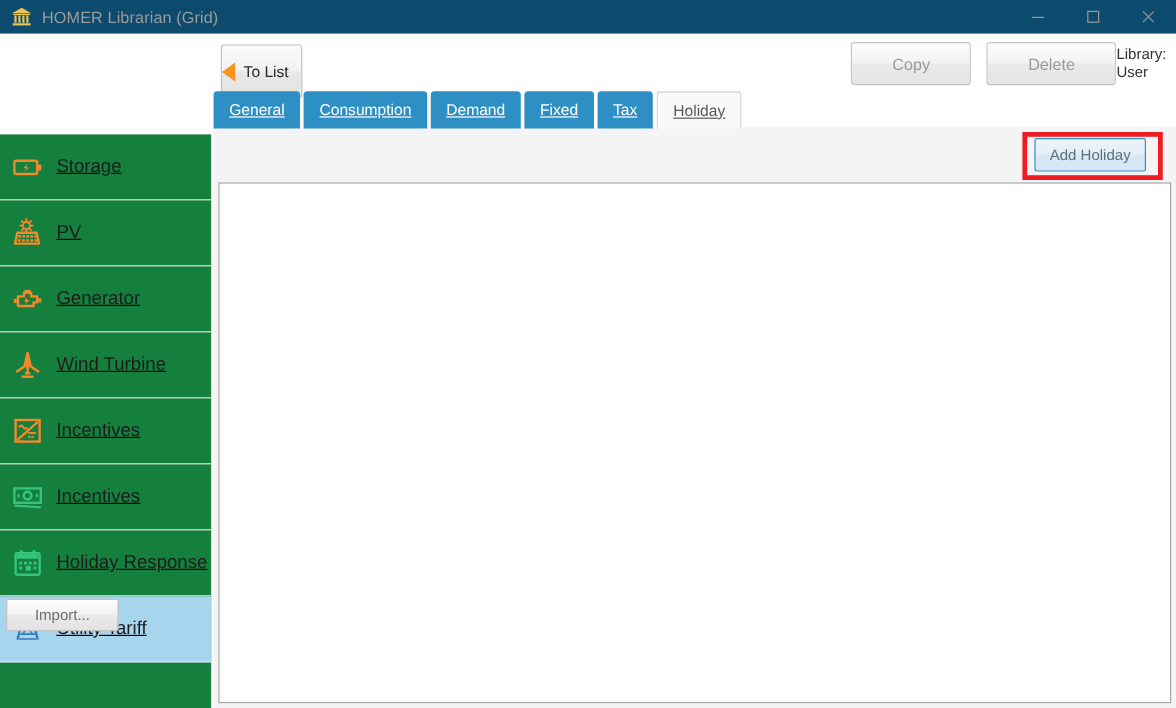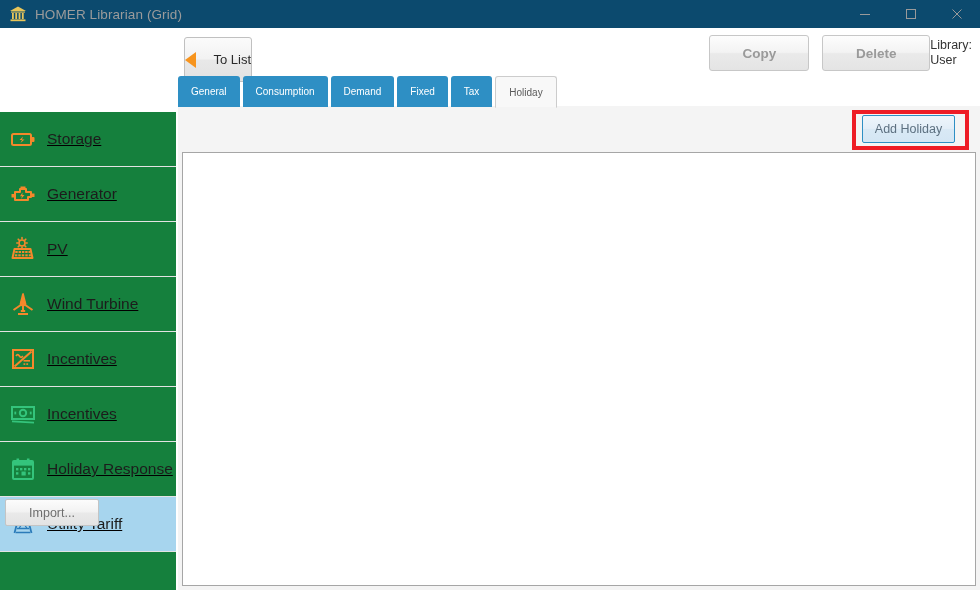--- a/index.html
+++ b/index.html
@@ -79,21 +79,20 @@
     border: 1px solid #c7c7c7;
     border-radius: 3px;
     background: linear-gradient(to bottom, #fdfdfd 0%, #f3f3f3 48%, #eaeaea 52%, #e4e4e4 100%);
     color: #9a9a9a;
     font-size: 13.5px;
     font-family: "Liberation Sans", sans-serif;
     cursor: default;
     display: flex;
     align-items: center;
     justify-content: center;
-    font-weight: bold;
   }
   .btn-copy { width: 100px; }
   .btn-delete { width: 108px; margin-left: 13px; text-align: right; }
   .library-label {
     margin-right: 8px;
     font-size: 12.5px;
     color: #333333;
     line-height: 15px;
     white-space: nowrap;
   }
@@ -103,21 +102,21 @@
     position: absolute;
     left: 184px;
     top: 37px;
     width: 68px;
     height: 45px;
     border: 1px solid #c0c0c0;
     border-radius: 3px;
     background: linear-gradient(to bottom, #fbfbfb 0%, #f2f2f2 48%, #e8e8e8 52%, #e2e2e2 100%);
     display: flex;
     align-items: center;
-    justify-content: space-between;
+    justify-content: flex-start;
     gap: 7px;
     cursor: default;
     padding: 0;
   }
   .tolist-arrow {
     width: 0; height: 0;
     border-top: 8px solid transparent;
     border-bottom: 8px solid transparent;
     border-right: 11px solid #f7941e;
   }
@@ -133,31 +132,32 @@
     top: 76px;
     height: 31px;
     display: flex;
     align-items: flex-end;
     z-index: 4;
   }
   .tab {
     height: 31px;
     background: #2e8fc4;
     color: #ffffff;
-    font-size: 10px;
+    font-size: 13px;
     display: flex;
     align-items: center;
     justify-content: center;
     padding: 10px 13px;
     margin-right: 3px;
     border-top-left-radius: 3px;
     border-top-right-radius: 3px;
     cursor: default;
     box-sizing: border-box;
     white-space: nowrap;
+    text-decoration: underline;
   }
   .tab.active {
     background: #f8f8f8;
     color: #5a5a5a;
     border: 1px solid #cccccc;
     border-bottom: 1px solid #f4f4f4;
     height: 32px;
     margin-bottom: -1px;
   }
 
@@ -348,33 +348,20 @@
 
     <div class="side-item">
       <span class="side-icon">
         <svg width="28" height="28" viewBox="0 0 28 28">
           <rect x="3" y="9" width="19" height="11" rx="1.5" fill="none" stroke="#f4882b" stroke-width="2"></rect>
           <rect x="22.5" y="12" width="3" height="5" rx="1" fill="#f4882b"></rect>
           <path d="M14 11.5 L10.5 15 L13 15 L11.5 18 L15.5 14.5 L13 14.5 Z" fill="#f4882b"></path>
         </svg>
       </span>
       <span class="side-label">Storage</span>
-    </div>
-
-    <div class="side-item">
-      <span class="side-icon">
-        <svg width="28" height="28" viewBox="0 0 28 28">
-          <path d="M6 12 L6 20 L19 20 L19 17 L22 17 L22 12 L17 12 L17 9 L11 9 L11 12 Z" fill="none" stroke="#f4882b" stroke-width="2" stroke-linejoin="round"></path>
-          <rect x="11.5" y="6.5" width="5" height="2" fill="#f4882b"></rect>
-          <rect x="2.5" y="14" width="2.5" height="3.5" fill="#f4882b"></rect>
-          <rect x="23" y="13.5" width="2.5" height="3.5" fill="#f4882b"></rect>
-          <path d="M13.5 12.5 L11 16.3 L13 16.3 L12 19 L15.5 15 L13.4 15 Z" fill="#f4882b"></path>
-        </svg>
-      </span>
-      <span class="side-label">Generator</span>
     </div>
 
     <div class="side-item">
       <span class="side-icon">
         <svg width="28" height="28" viewBox="0 0 28 28">
           <circle cx="13" cy="8" r="3" fill="none" stroke="#f4882b" stroke-width="1.6"></circle>
           <path d="M13 2.5 L13 4 M13 12 L13 13 M7.8 8 L9 8 M17 8 L18.2 8 M9.2 4.2 L10.1 5.1 M16.8 4.2 L15.9 5.1 M9.2 11.8 L10.1 10.9 M16.8 11.8 L15.9 10.9" stroke="#f4882b" stroke-width="1.6" stroke-linecap="round"></path>
           <path d="M5.5 14 L21.5 14 L23.5 23 L3.5 23 Z" fill="none" stroke="#f4882b" stroke-width="2" stroke-linejoin="round"></path>
           <g fill="#f4882b">
             <rect x="6.3" y="16" width="2.4" height="2"></rect>
@@ -389,20 +376,33 @@
             <rect x="19.8" y="19.3" width="2.1" height="2"></rect>
           </g>
         </svg>
       </span>
       <span class="side-label">PV</span>
     </div>
 
     <div class="side-item">
       <span class="side-icon">
         <svg width="28" height="28" viewBox="0 0 28 28">
+          <path d="M6 12 L6 20 L19 20 L19 17 L22 17 L22 12 L17 12 L17 9 L11 9 L11 12 Z" fill="none" stroke="#f4882b" stroke-width="2" stroke-linejoin="round"></path>
+          <rect x="11.5" y="6.5" width="5" height="2" fill="#f4882b"></rect>
+          <rect x="2.5" y="14" width="2.5" height="3.5" fill="#f4882b"></rect>
+          <rect x="23" y="13.5" width="2.5" height="3.5" fill="#f4882b"></rect>
+          <path d="M13.5 12.5 L11 16.3 L13 16.3 L12 19 L15.5 15 L13.4 15 Z" fill="#f4882b"></path>
+        </svg>
+      </span>
+      <span class="side-label">Generator</span>
+    </div>
+
+    <div class="side-item">
+      <span class="side-icon">
+        <svg width="28" height="28" viewBox="0 0 28 28">
           <path d="M14 4 L14 21" stroke="#f4882b" stroke-width="2"></path>
           <path d="M14 13.5 L4.5 20" stroke="#f4882b" stroke-width="2"></path>
           <path d="M14 13.5 L23.5 20" stroke="#f4882b" stroke-width="2"></path>
           <path d="M14 4 L11.5 14 L16.5 14 Z" fill="none" stroke="#f4882b" stroke-width="1.8" stroke-linejoin="round"></path>
           <circle cx="14" cy="13.5" r="2" fill="none" stroke="#f4882b" stroke-width="1.8"></circle>
           <path d="M9 24 L19 24" stroke="#f4882b" stroke-width="2"></path>
           <path d="M11.8 21 L16.2 21" stroke="#f4882b" stroke-width="2"></path>
         </svg>
       </span>
       <span class="side-label">Wind Turbine</span>

